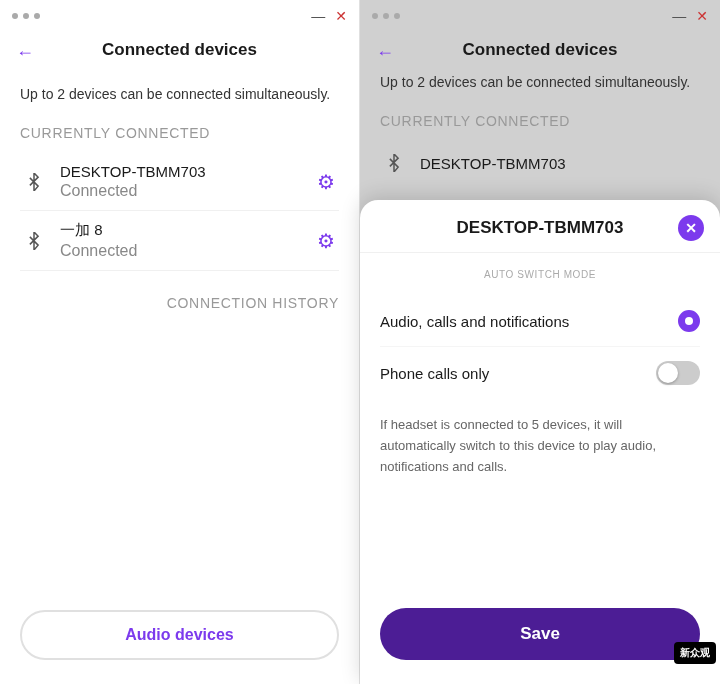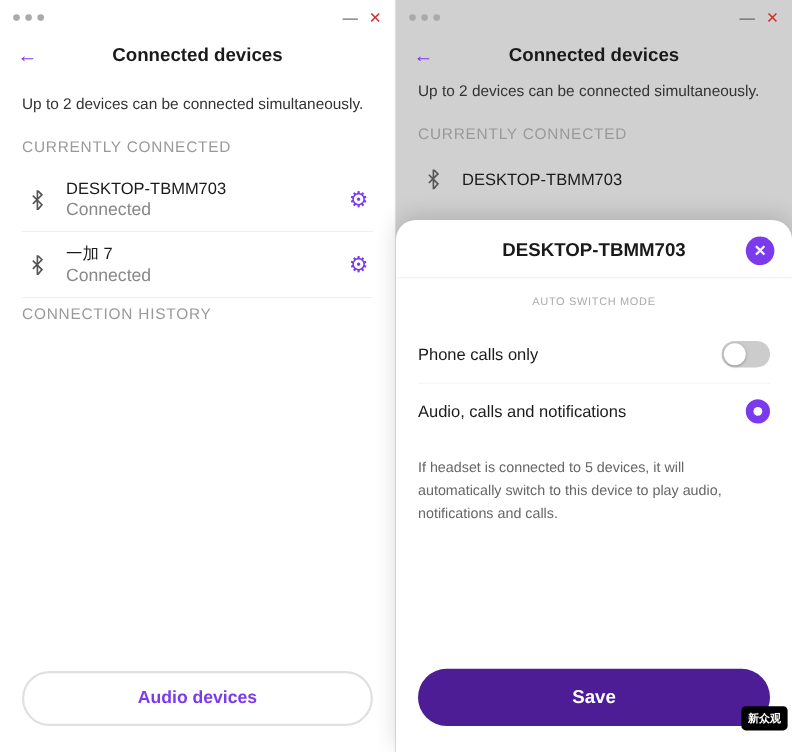--- a/index.html
+++ b/index.html
@@ -136,21 +136,21 @@
       margin-top: 2px;
     }
     .gear-icon {
       color: #7c3aed;
       font-size: 20px;
       cursor: pointer;
       padding: 4px;
     }
 
     
-    .history-section { margin-top: 6px; }
+    .history-section { margin-top: 24px; text-align: right; }
 
     
     .bottom-area {
       padding: 16px 20px 24px;
     }
     .manage-btn {
       width: 100%;
       padding: 14px;
       border: 2px solid #e0e0e0;
       border-radius: 50px;
@@ -376,21 +376,21 @@
       <span class="gear-icon">⚙</span>
     </div>
 
     <div class="device-item">
       <div class="bt-icon">
         <svg viewBox="0 0 24 24" fill="none" stroke="#555" stroke-width="2">
           <path d="M6.5 6.5l11 11L12 24V0l5.5 5.5-11 11"></path>
         </svg>
       </div>
       <div class="device-info">
-        <div class="device-name">一加 7</div>
+        <div class="device-name">一加 8</div>
         <div class="device-status">Connected</div>
       </div>
       <span class="gear-icon">⚙</span>
     </div>
 
     <div class="history-section">
       <div class="section-label">CONNECTION HISTORY</div>
     </div>
   </div>
 
@@ -436,31 +436,31 @@
   <div class="modal-card">
     <div class="modal-header">
       <span class="modal-title">DESKTOP-TBMM703</span>
       <div class="modal-close">✕</div>
     </div>
 
     <div class="modal-content">
       <div class="auto-switch-label">AUTO SWITCH MODE</div>
 
       <div class="option-row">
+        <span class="option-label">Audio, calls and notifications</span>
+        <div class="radio-btn active"></div>
+      </div>
+
+      <div class="option-row">
         <span class="option-label">Phone calls only</span>
         <div class="toggle">
           <div class="toggle-knob"></div>
         </div>
       </div>
 
-      <div class="option-row">
-        <span class="option-label">Audio, calls and notifications</span>
-        <div class="radio-btn active"></div>
-      </div>
-
       <p class="description-text">If headset is connected to 5 devices, it will automatically switch to this device to play audio, notifications and calls.</p>
     </div>
 
     <div class="modal-footer">
       <button class="save-btn">Save</button>
     </div>
   </div>
 
   <div class="watermark">新众观</div>
 </div>

